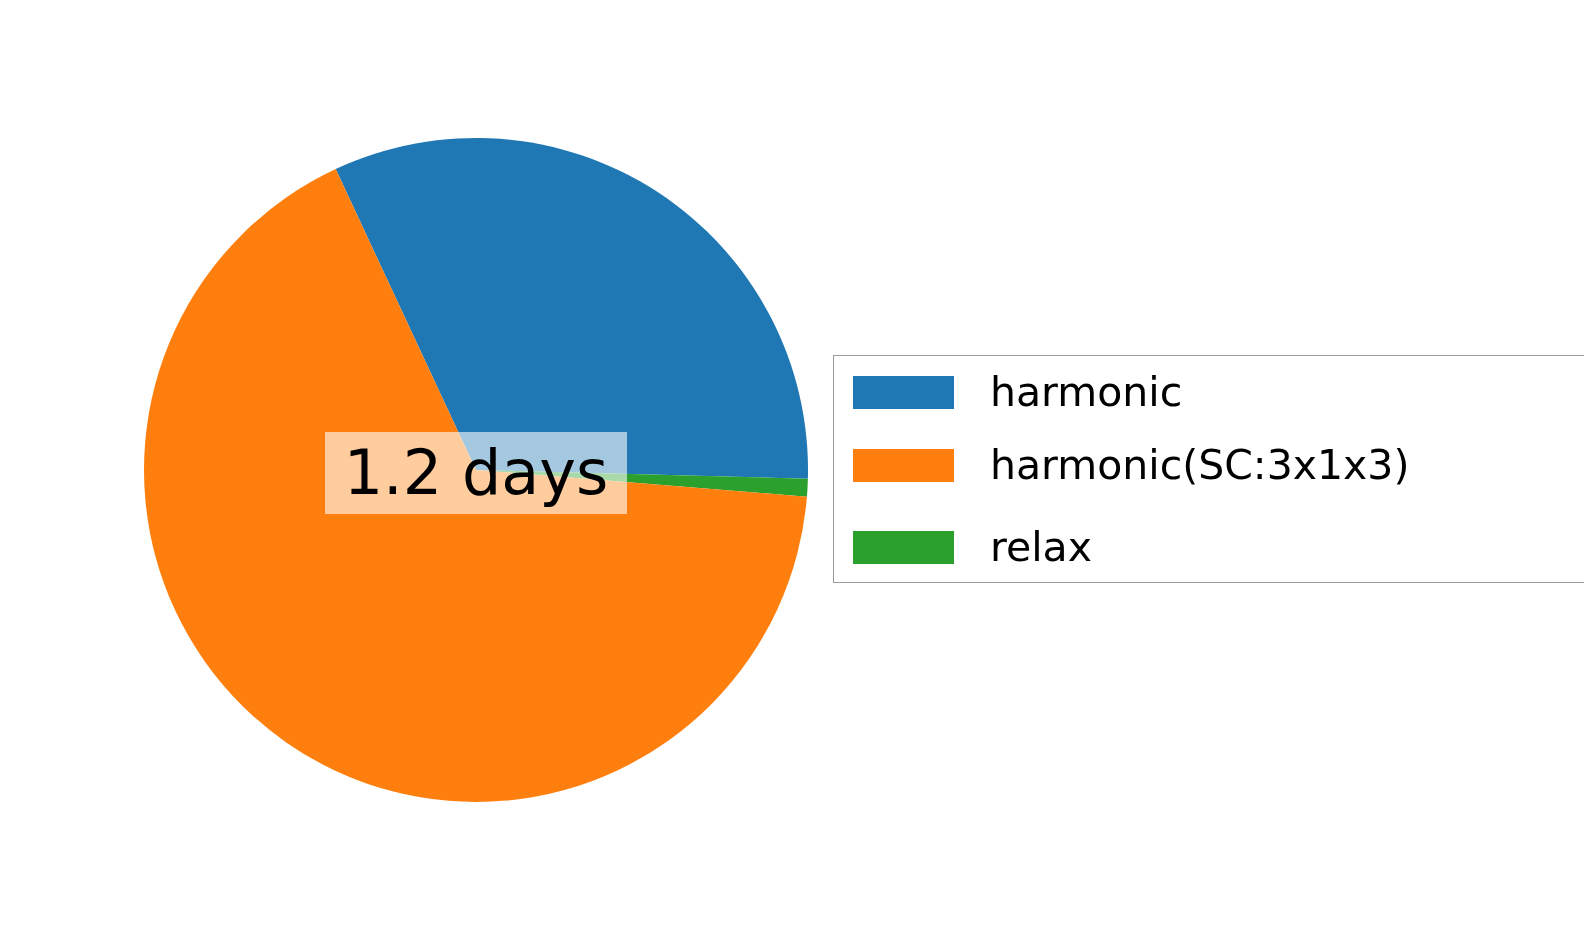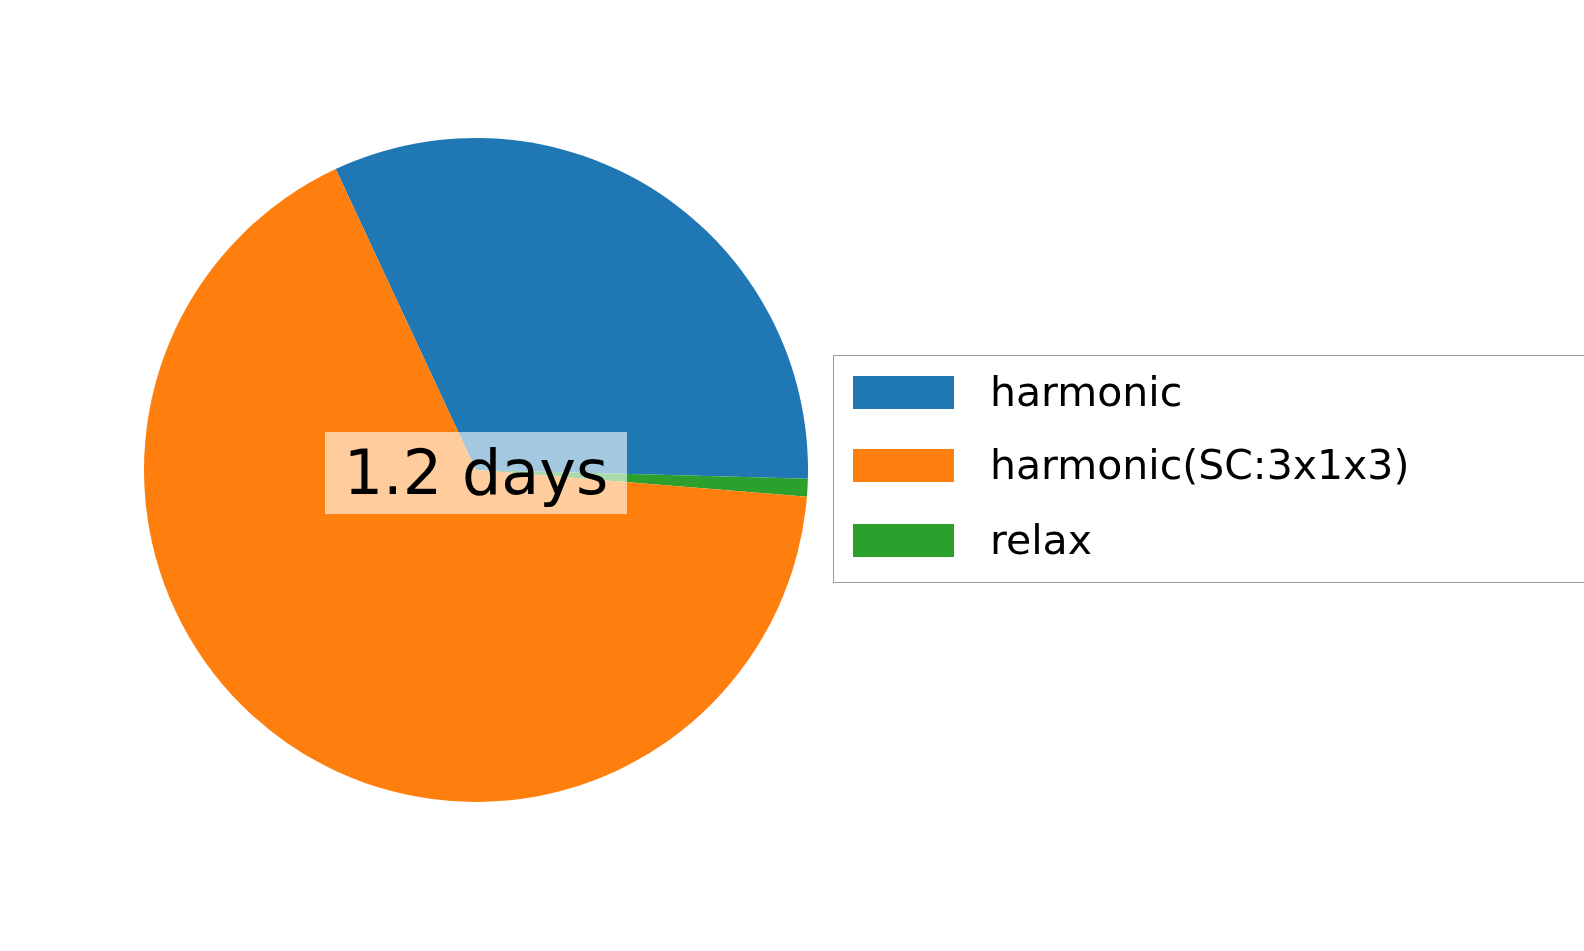--- a/index.html
+++ b/index.html
@@ -70,21 +70,21 @@
   }
   .legend-row {
     position: absolute;
     left: 19px;
     height: 46px;
     display: flex;
     align-items: center;
   }
   .legend-row.r0 { top: 13px; }
   .legend-row.r1 { top: 86px; align-items: center; }
-  .legend-row.r2 { top: 161px; align-items: center; }
+  .legend-row.r2 { top: 168px; align-items: center; }
 
   .legend-swatch {
     width: 101px;
     height: 33px;
     flex: 0 0 auto;
     display: block;
   }
   .legend-label {
     margin-left: 36px;
     font-family: "DejaVu Sans", sans-serif;

